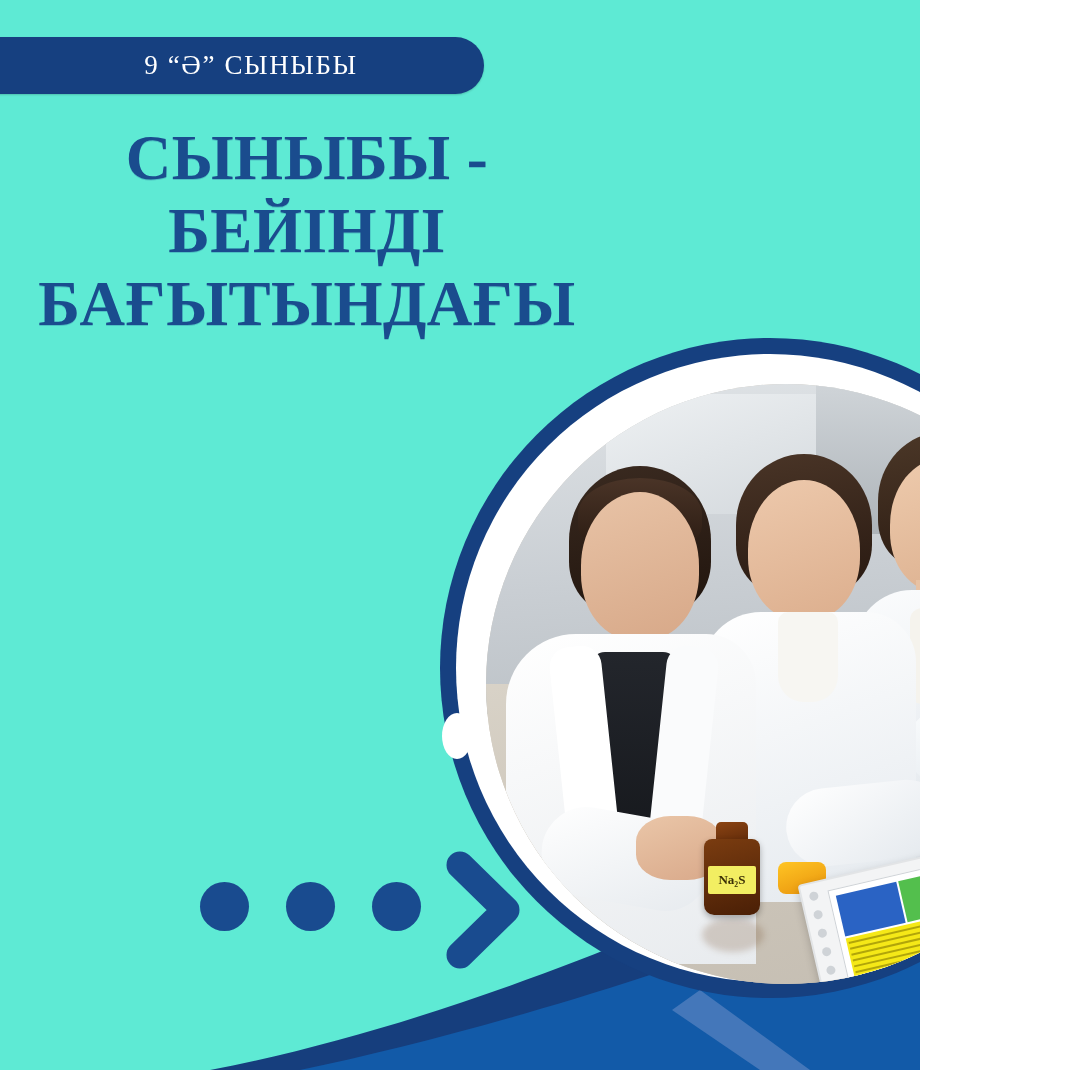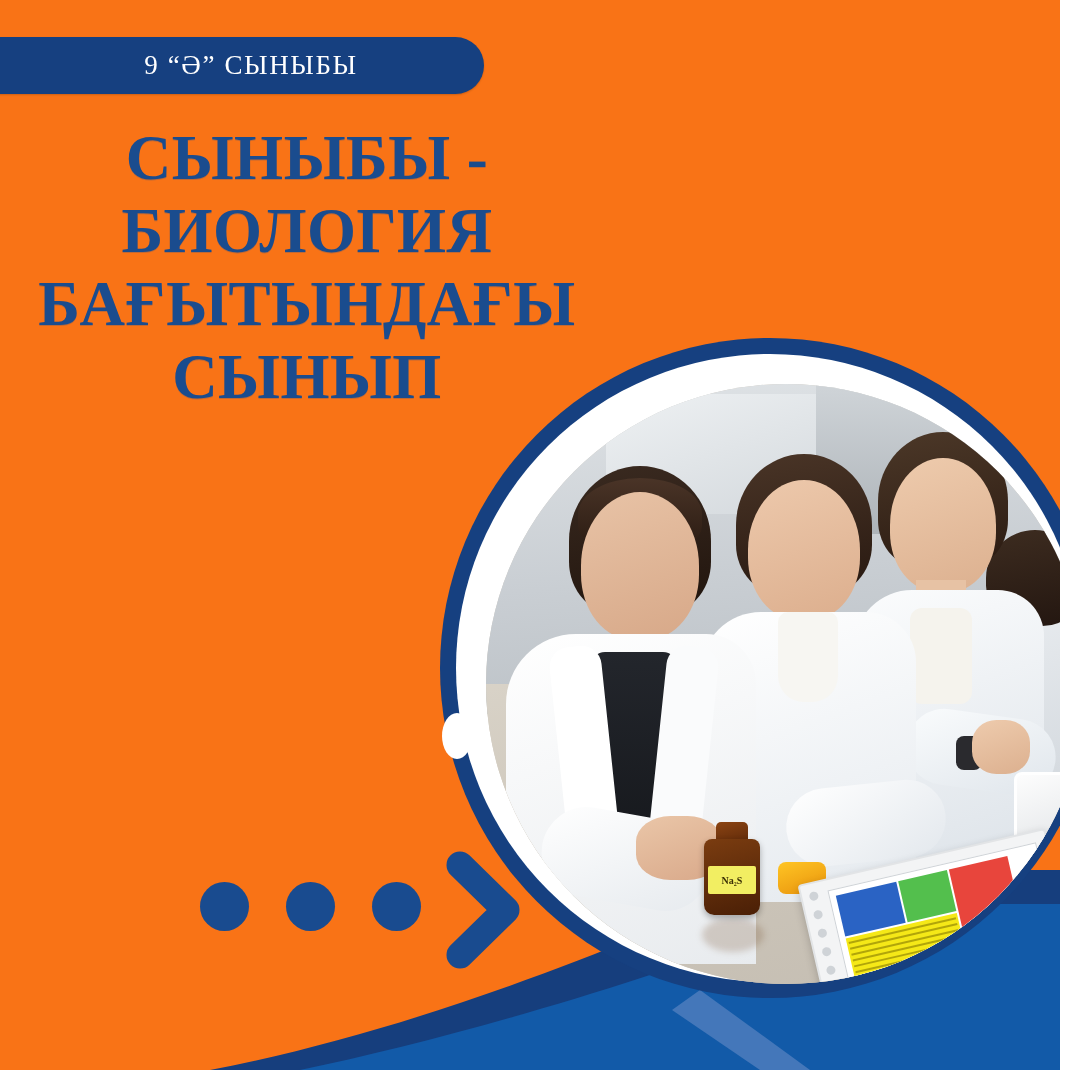--- a/index.html
+++ b/index.html
@@ -3,21 +3,21 @@
 <meta charset="utf-8">
 <style>
   html,body{margin:0;padding:0;background:#fff;}
   body{
     width:1080px;height:1070px;overflow:hidden;position:relative;
     font-family:"Liberation Serif","DejaVu Serif",serif;
     background:#ffffff;
   }
 
   
-  #poster{position:absolute;inset:0;width:1060px;height:1070px;overflow:hidden;background:#f97316;}
+  #poster{position:absolute;inset:0;width:920px;height:1070px;overflow:hidden;background:#5eead4;}
 
   
   #class-badge{
     position:absolute;left:-16px;top:37px;width:500px;height:57px;
     background:#164080;
     border-radius:0 30px 30px 0;
     display:flex;align-items:center;justify-content:center;
     box-shadow:0 1px 2px rgba(0,0,0,.18);
   }
   #class-badge .lbl{
@@ -137,21 +137,21 @@
   #s4-hair{left:500px;top:146px;width:98px;height:96px;border-radius:52% 52% 44% 44%;
     background:linear-gradient(170deg,#3d2c20,#231610);}
 
   
   #bottle{left:218px;top:455px;width:56px;height:76px;border-radius:8px 8px 10px 10px;
     background:linear-gradient(165deg,#7a3c10,#4a1f06);box-shadow:0 3px 6px rgba(0,0,0,.3);}
   #bottle-neck{left:230px;top:438px;width:32px;height:24px;border-radius:5px;
     background:linear-gradient(165deg,#8b4413,#5b2708);}
   #bottle-lbl{left:222px;top:482px;width:48px;height:28px;background:#f2ee62;
     border-radius:2px;display:flex;align-items:center;justify-content:center;
-    font-family:"Liberation Serif",serif;font-size:10px;color:#3a2f05;font-weight:700;}
+    font-family:"Liberation Serif",serif;font-size:13px;color:#3a2f05;font-weight:700;}
   #bottle-cap{left:292px;top:478px;width:48px;height:32px;border-radius:8px;
     background:linear-gradient(160deg,#ffc524,#e8920c);}
   #bottle-refl{left:216px;top:534px;width:62px;height:34px;border-radius:50%;
     background:rgba(110,70,30,.22);filter:blur(3px);}
 
   
   #sheet{left:330px;top:470px;width:250px;height:190px;background:#f3f4f5;
     transform:rotate(-13deg);border-radius:4px;
     box-shadow:0 4px 10px rgba(0,0,0,.22);border:2px solid #e2e4e6;}
   #sheet-punch{position:absolute;left:5px;top:8px;width:13px;height:170px;}
@@ -180,23 +180,22 @@
 <body>
 
 <div id="poster">
 
   <div id="class-badge">
     <span class="lbl">9 “Ә” СЫНЫБЫ</span>
   </div>
 
   <div id="headline">
     <span class="ln">СЫНЫБЫ -</span>
-    <span class="ln">БИОЛОГИЯ</span>
+    <span class="ln">БЕЙІНДІ</span>
     <span class="ln">БАҒЫТЫНДАҒЫ</span>
-    <span class="ln">СЫНЫП</span>
   </div>
 
   <div id="dots-arrow">
     <span class="dot d1"></span>
     <span class="dot d2"></span>
     <span class="dot d3"></span>
     <svg class="chev" width="120" height="122" viewBox="0 0 120 122">
       <path d="M14 16 L60 61 L14 106" fill="none" stroke="#194b8f" stroke-width="27" stroke-linecap="round" stroke-linejoin="round"></path>
       <path d="M74 -6 L120 39" fill="none" stroke="#194b8f" stroke-width="27" stroke-linecap="round" stroke-linejoin="round"></path>
     </svg>

